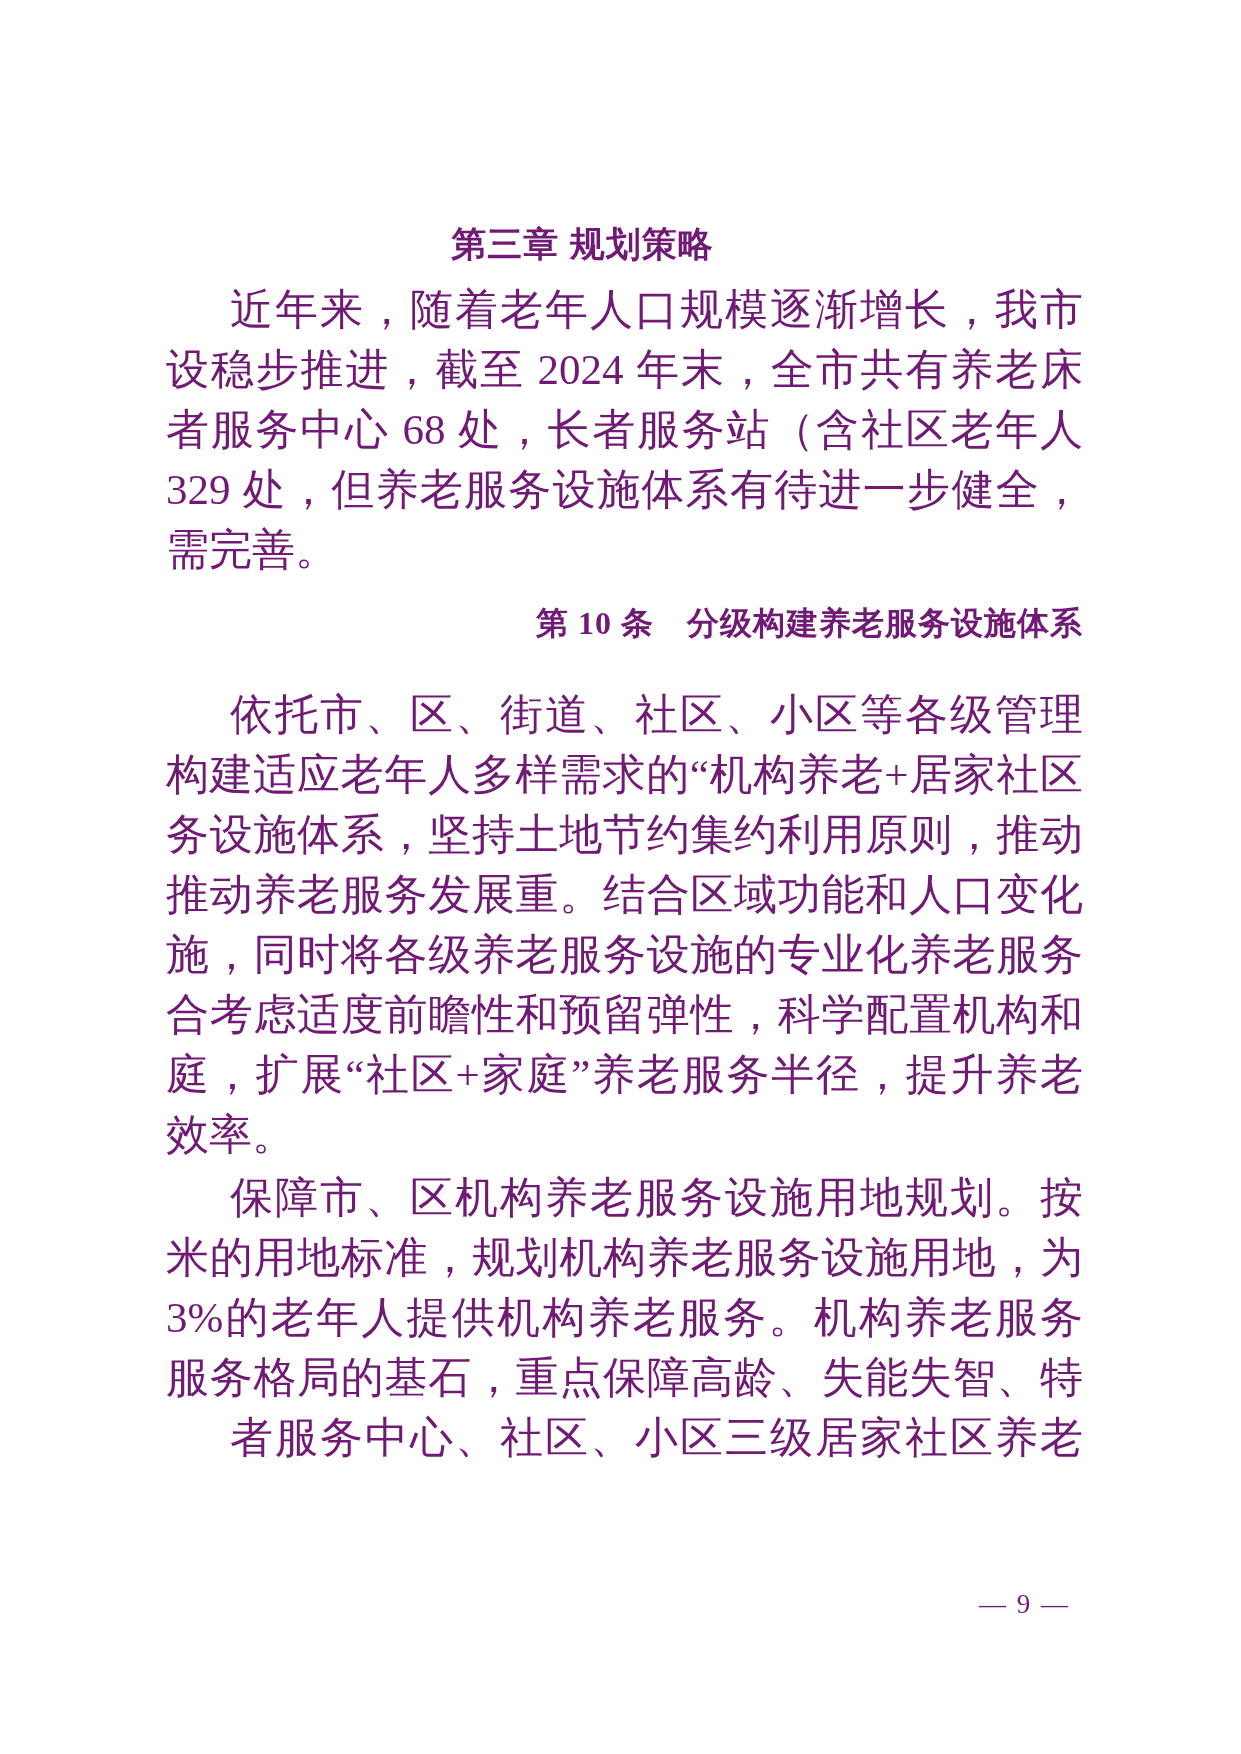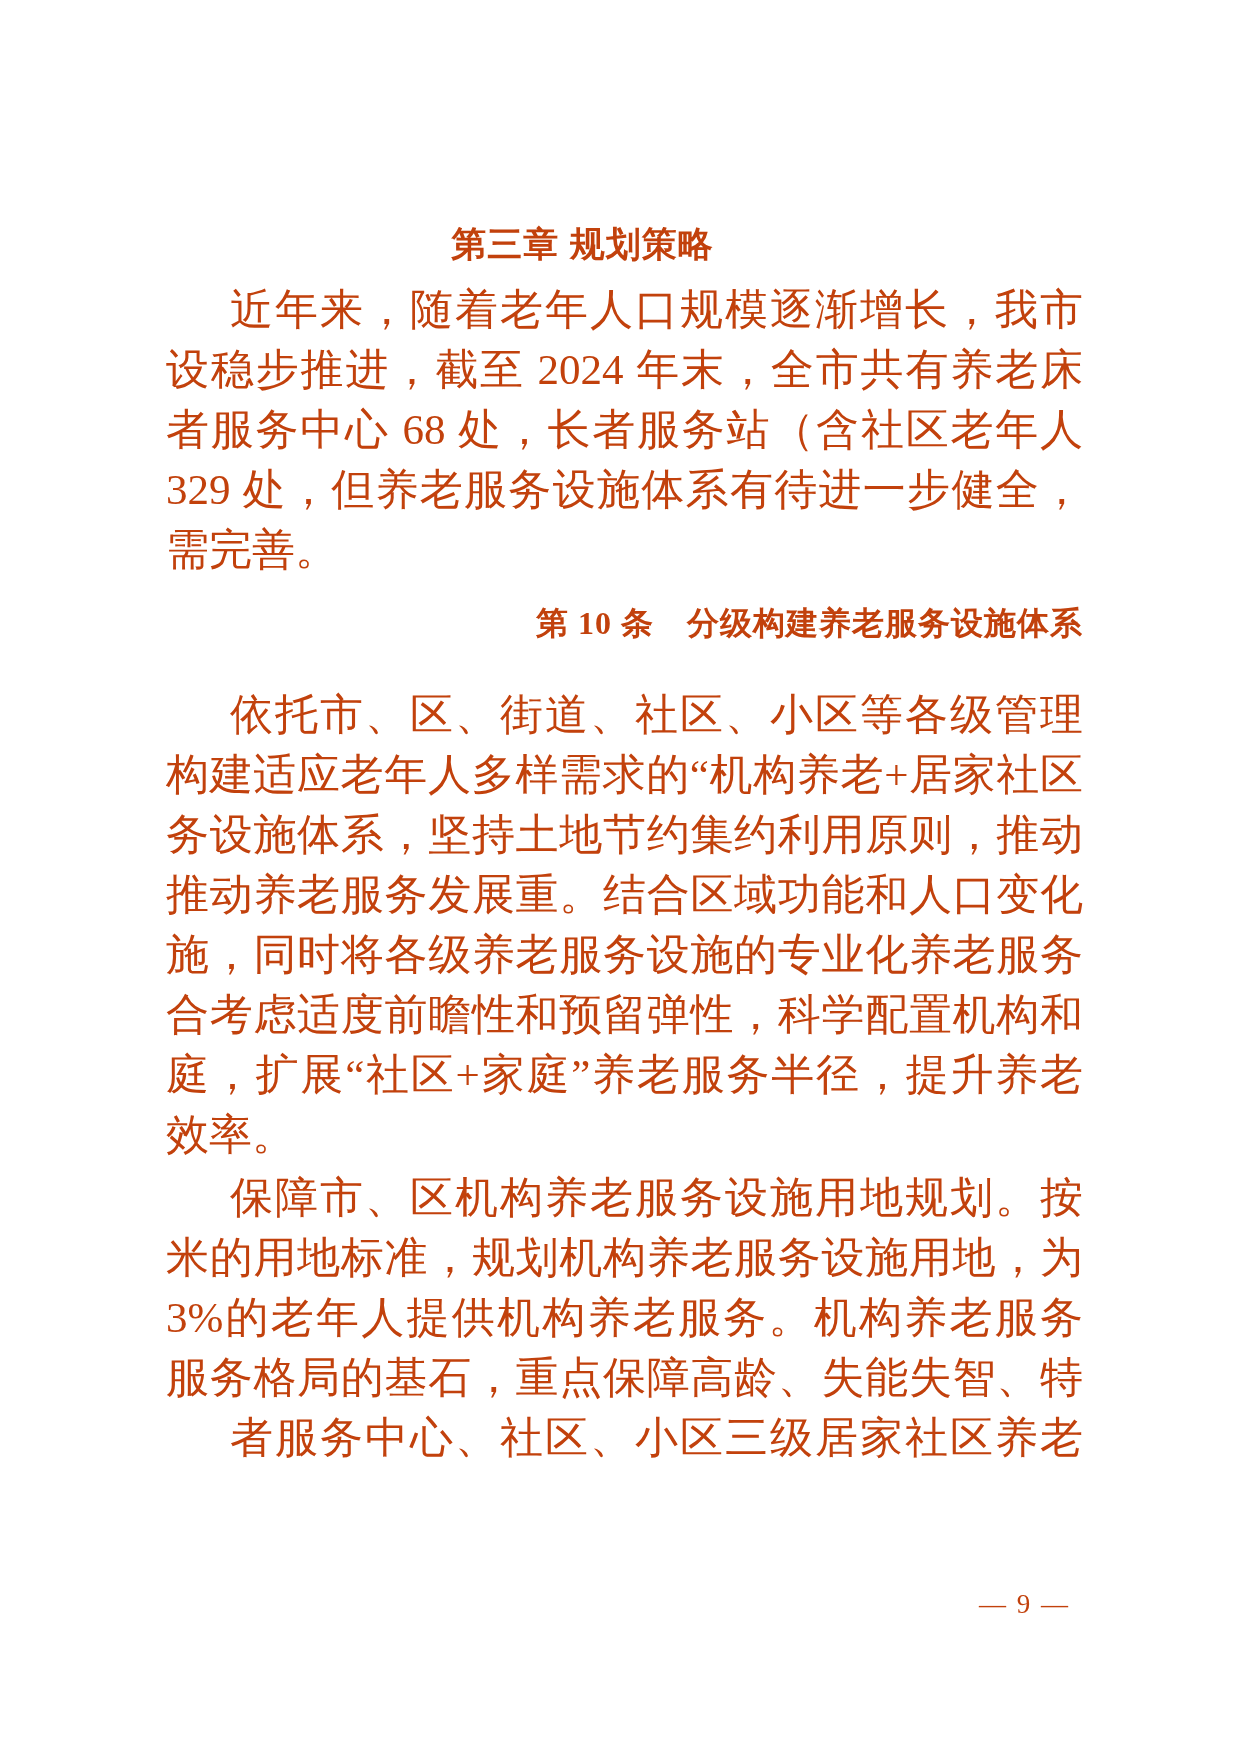--- a/index.html
+++ b/index.html
@@ -5,21 +5,21 @@
   html, body {
     margin: 0;
     padding: 0;
     background: #ffffff;
   }
   .page {
     position: relative;
     width: 1241px;
     height: 1754px;
     background: #ffffff;
-    color: #c2410c;
+    color: #701a75;
     font-family: "Liberation Serif", serif;
     overflow: hidden;
   }
   .content {
     position: absolute;
     left: 166px;
     top: 0;
     width: 917px;
   }
   .chapter-title {

